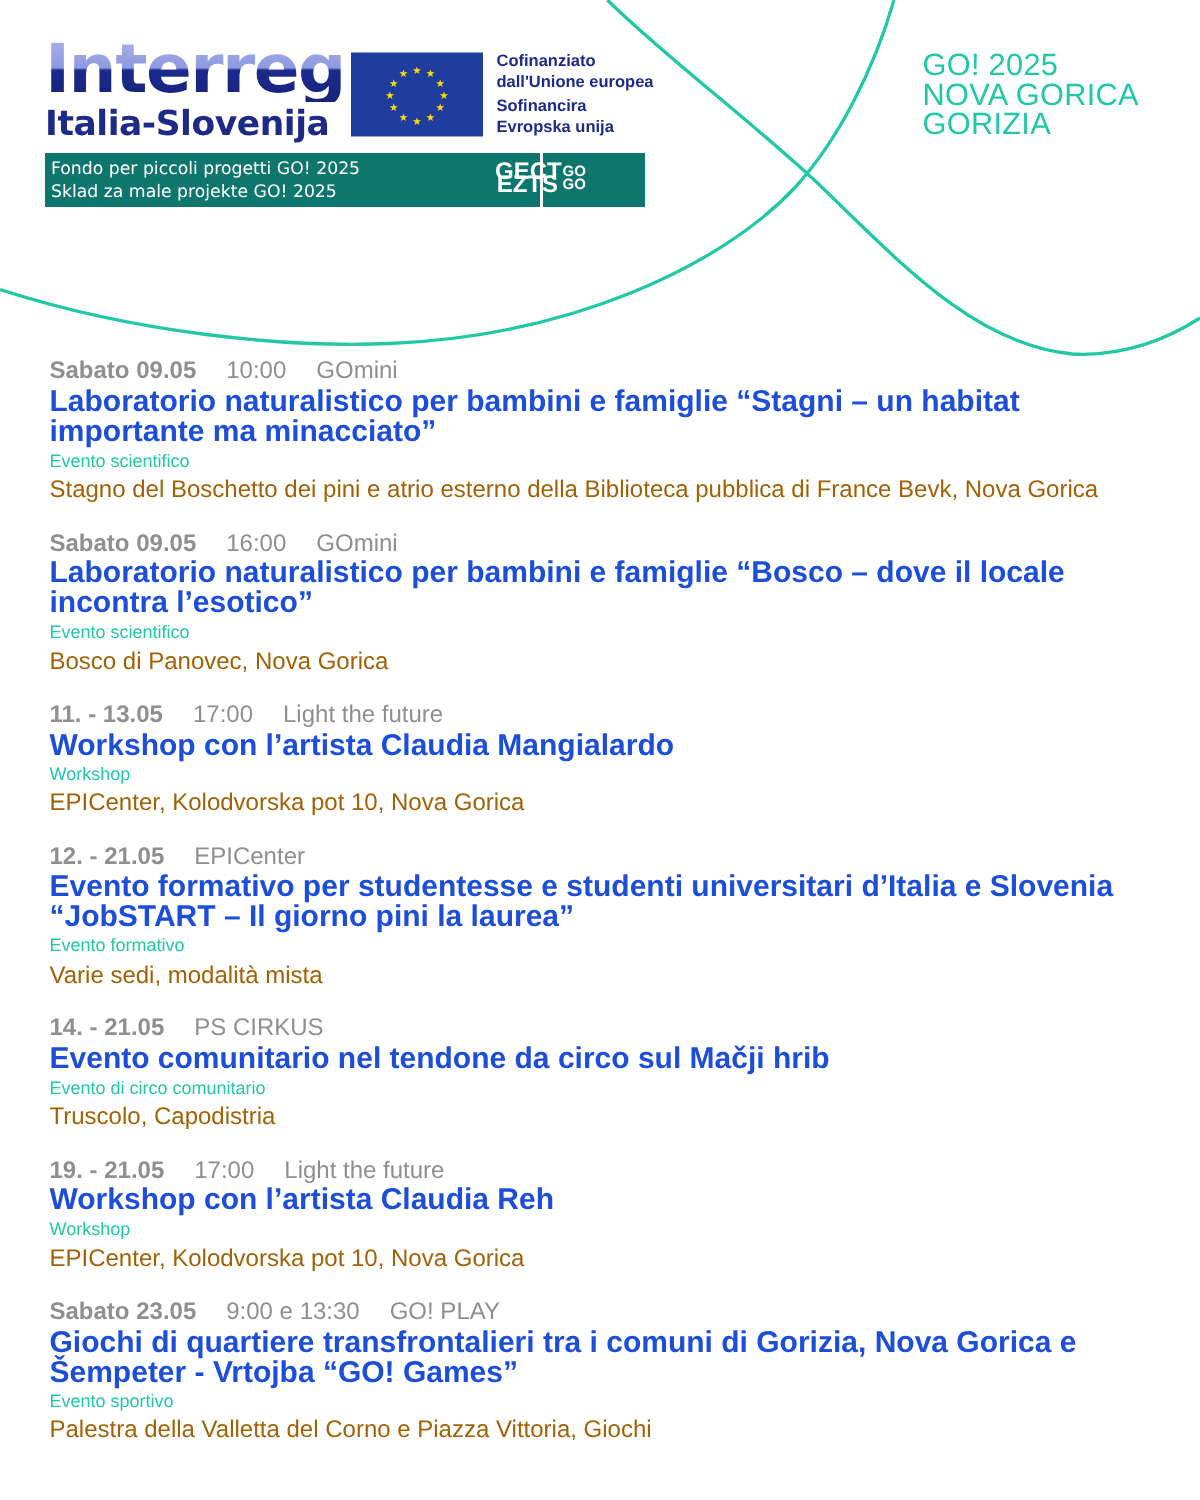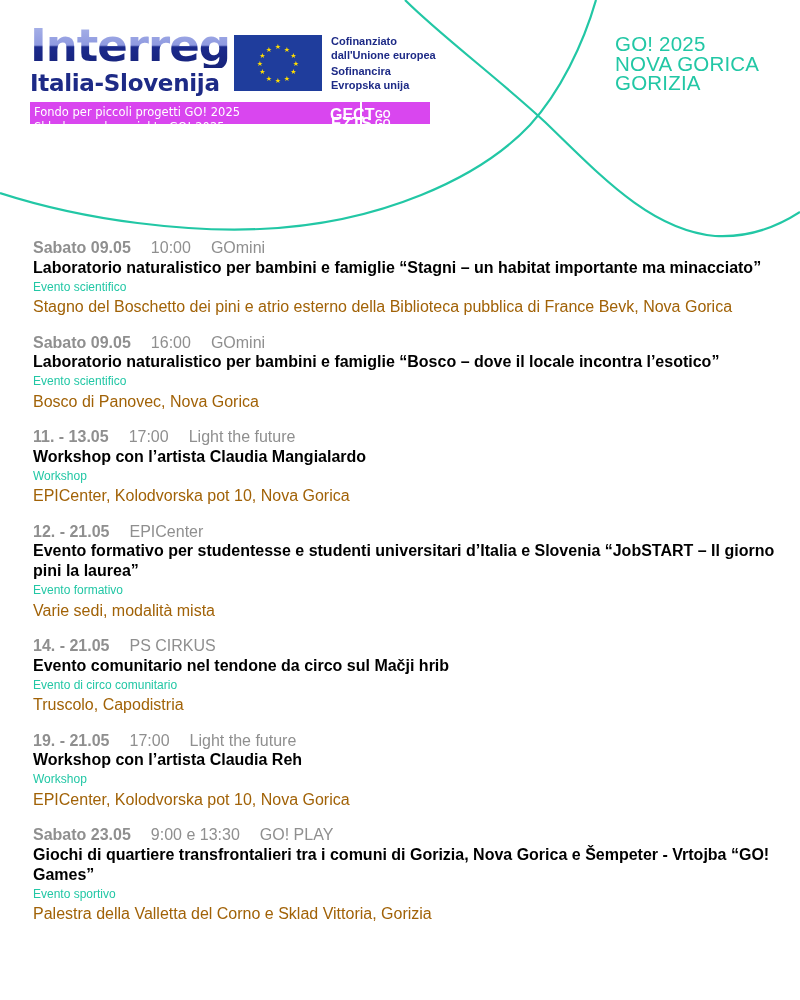--- a/index.html
+++ b/index.html
@@ -33,22 +33,22 @@
   .eu-flag svg { position: absolute; left: 0; top: 0; }
   .eu-text {
     position: absolute; left: 331px; top: 35px;
     font-family: "Liberation Sans", sans-serif; font-weight: bold;
     font-size: 11px; line-height: 13.5px; color: #1d2a86;
   }
   .eu-text .gap { height: 3px; }
 
   
   .banner {
-    position: absolute; left: 30px; top: 102px; width: 400px; height: 22px;
-    background: #d946ef;
+    position: absolute; left: 30px; top: 102px; width: 400px; height: 36px;
+    background: #0f766e;
   }
   .banner-text {
     position: absolute; left: 4px; top: 3px;
     font-family: "DejaVu Sans", sans-serif; font-size: 11.5px; line-height: 15px; color: #ffffff;
   }
   .banner-divider { position: absolute; left: 330px; top: 0; width: 1.5px; height: 38px; background: #ffffff; }
   .banner-gect {
     position: absolute; left: 300px; top: 8px;
     font-family: "Liberation Sans", sans-serif; font-weight: bold;
     font-size: 16px; line-height: 9px; color: #ffffff; text-align: right; width: 42px;
@@ -67,21 +67,21 @@
     color: #22c7a5; letter-spacing: 0.2px;
   }
   .go-logo span { display: block; white-space: nowrap; }
 
   
   .events { position: absolute; left: 33px; top: 238px; width: 750px; }
   .event { margin-bottom: 16px; }
   .meta { font-size: 16px; line-height: 19.5px; color: #8f8f8f; white-space: nowrap; }
   .meta .date { font-weight: bold; margin-right: 20px; }
   .meta .time { margin-right: 20px; }
-  .title { font-size: 16px; line-height: 20px; font-weight: bold; color: #000000; }
+  .title { font-size: 20px; line-height: 20px; font-weight: bold; color: #1d4ed8; }
   .type { font-size: 12px; line-height: 19.5px; color: #22c7a5; }
   .loc { font-size: 16px; line-height: 19.5px; color: #a16207; }
 </style>
 </head>
 <body>
 
 <svg class="curves" viewBox="0 0 800 260" width="800" height="260">
   <path d="M 0 193 C 90 222, 190 232, 260 229 C 380 224, 480 178, 530 125 C 560 92, 583 45, 596 0" fill="none" stroke="#22c7a5" stroke-width="2.2"></path>
   <path d="M 405 0 C 440 35, 500 80, 545 122 C 600 175, 650 230, 715 236 C 750 238, 780 225, 800 212" fill="none" stroke="#22c7a5" stroke-width="2.2"></path>
 </svg>
@@ -194,16 +194,16 @@
     <div class="type">Workshop</div>
     <div class="loc">EPICenter, Kolodvorska pot 10, Nova Gorica</div>
   </div>
 
   <div class="event">
     <div class="meta">
       <span class="date">Sabato 23.05</span><span class="time">9:00 e 13:30</span><span class="cat">GO! PLAY</span>
     </div>
     <div class="title">Giochi di quartiere transfrontalieri tra i comuni di Gorizia, Nova Gorica e Šempeter - Vrtojba “GO! Games”</div>
     <div class="type">Evento sportivo</div>
-    <div class="loc">Palestra della Valletta del Corno e Sklad Vittoria, Gorizia</div>
+    <div class="loc">Palestra della Valletta del Corno e Piazza Vittoria, Giochi</div>
   </div>
 
 </div>
 
 </body></html>

